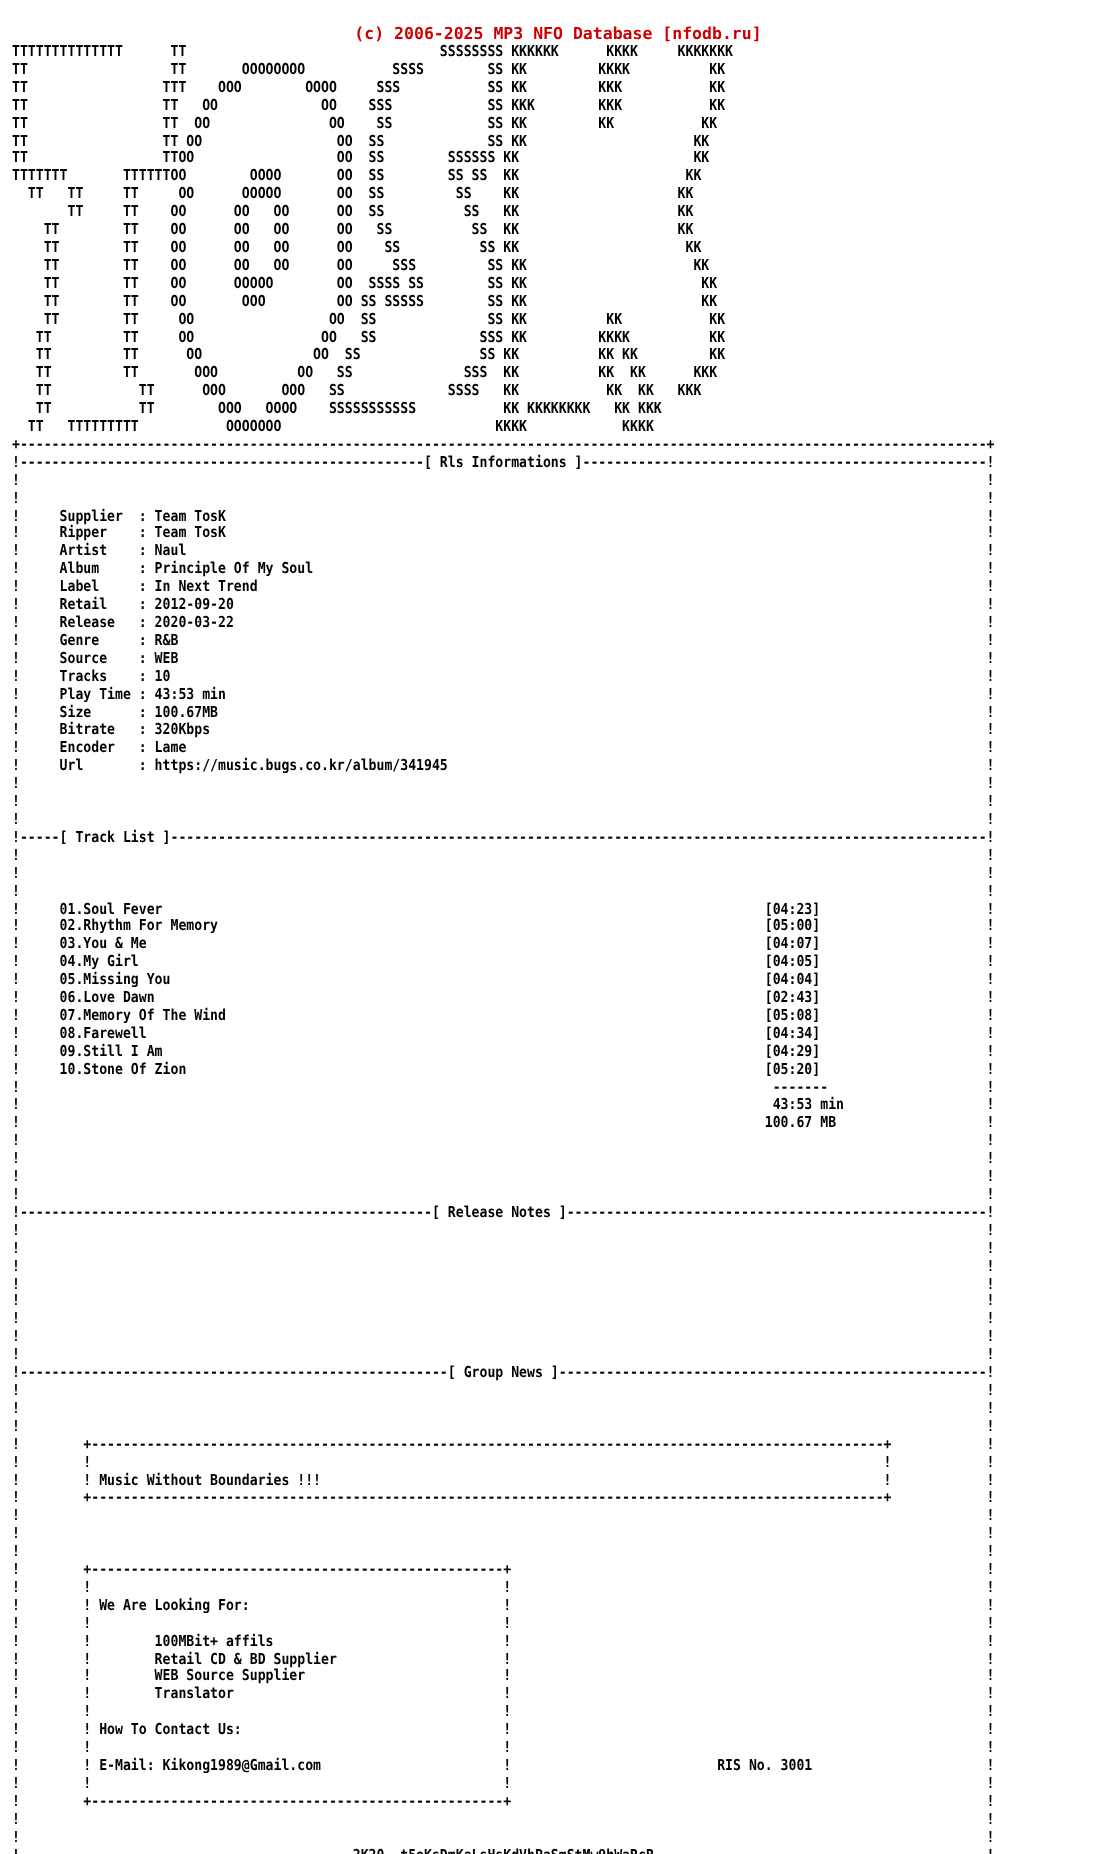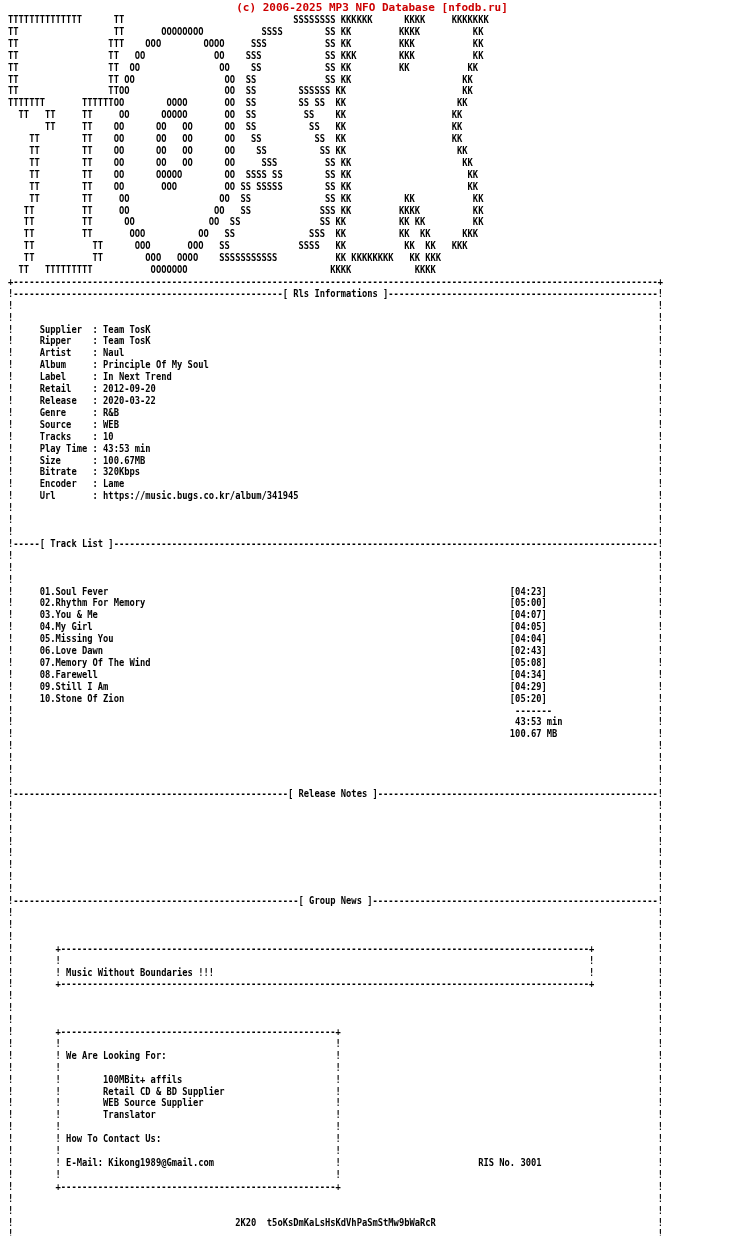--- a/index.html
+++ b/index.html
@@ -18,21 +18,21 @@
   .hdr{
     color:#cc0000;
     font-family:"DejaVu Sans Mono","Liberation Mono",monospace;
     font-size:11px;
     line-height:13px;
     font-weight:bold;
     text-align:center;
     letter-spacing:0px;
     white-space:pre;
     margin:0;
-    padding:1px 0 0 0;
+    padding:16px 0 0 0;
     height:13px;
   }
   pre.art, pre.body{
     margin:0;
     padding:0;
     white-space:pre;
     font-family:"DejaVu Sans Mono","Liberation Mono",monospace;
     font-size:10px;
     line-height:11.88px;
     letter-spacing:0.0px;

